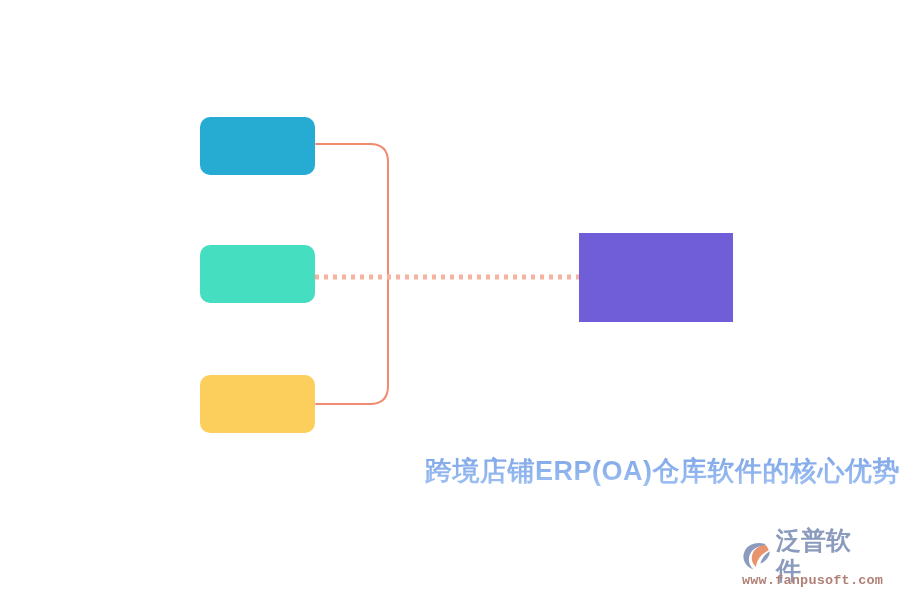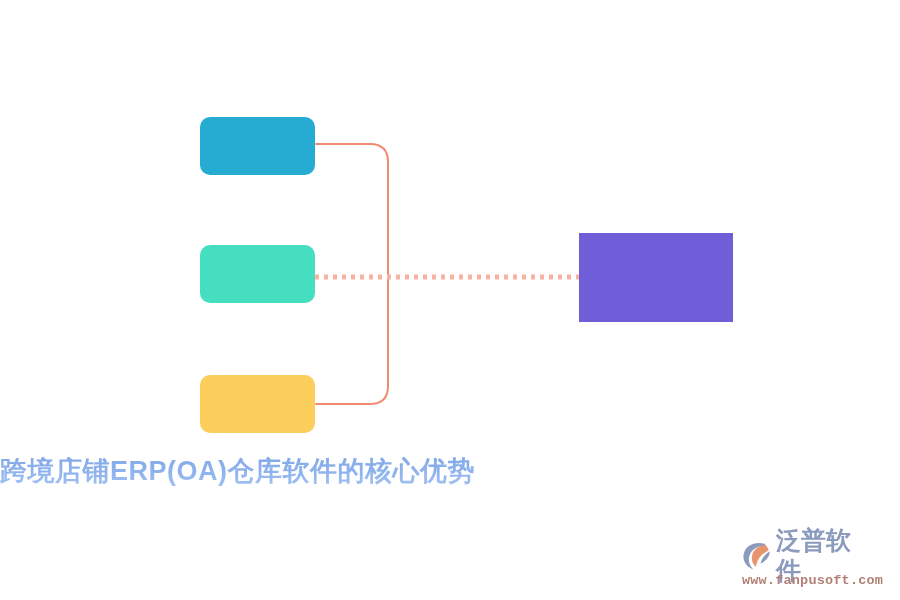--- a/index.html
+++ b/index.html
@@ -55,21 +55,21 @@
     width: 900px; height: 600px;
     pointer-events: none;
   }
 
   
   #caption {
     position: absolute;
     left: 0;
     top: 452px;
     width: 900px;
-    text-align: left;
+    text-align: right;
     font-size: 27px;
     font-weight: bold;
     line-height: 1.46;
     letter-spacing: 0.5px;
     color: #82a9e8;
     background: linear-gradient(180deg, #7ea5e6 0%, #8fb4ee 55%, #a8c6f3 100%);
     -webkit-background-clip: text;
     background-clip: text;
     -webkit-text-fill-color: transparent;
     white-space: nowrap;

